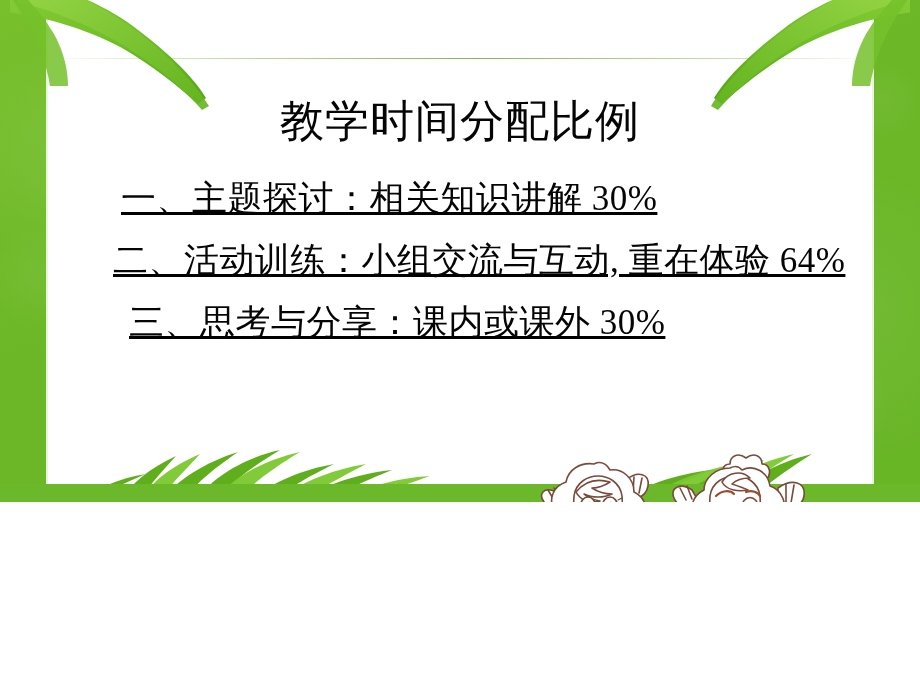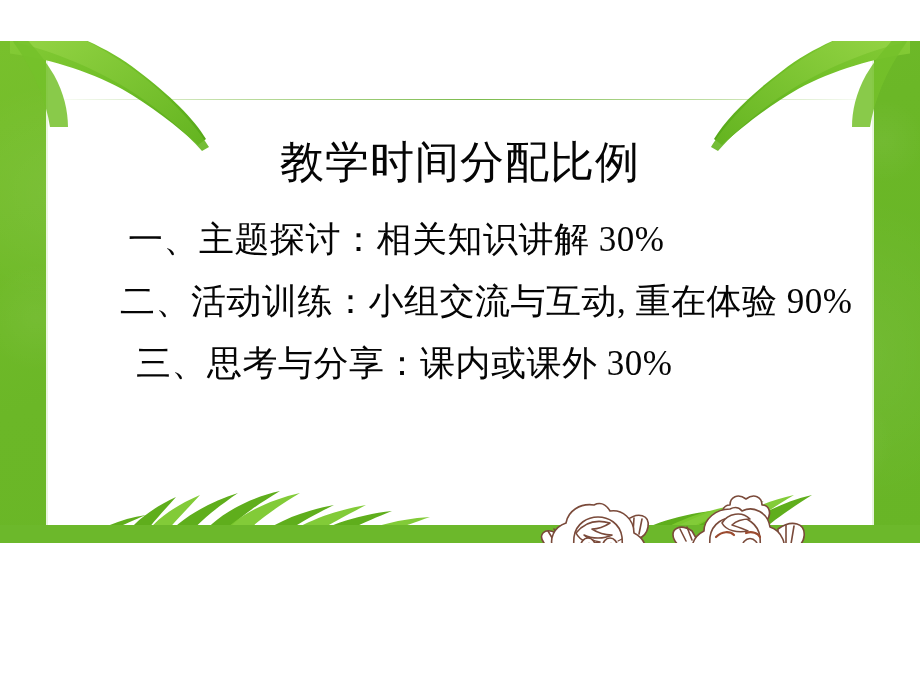--- a/index.html
+++ b/index.html
@@ -10,21 +10,20 @@
   body {
     font-family: "Liberation Serif", "DejaVu Serif", serif;
   }
 
   #slide {
     position: relative;
     width: 920px;
     height: 502px;
     overflow: hidden;
     background: #ef4444;
-    margin-top: 41px;
   }
 
   
   .bg-green {
     position: absolute;
     inset: 0;
     background:
       radial-gradient(ellipse 200px 160px at 8% 30%, rgba(255,255,255,0.07), rgba(255,255,255,0) 70%),
       radial-gradient(ellipse 180px 220px at 94% 62%, rgba(255,255,255,0.06), rgba(255,255,255,0) 70%),
       radial-gradient(ellipse 260px 120px at 50% 98%, rgba(120,190,40,0.55), rgba(255,255,255,0) 70%),
@@ -127,23 +126,24 @@
     text-align: center;
     font-size: 44px;
     line-height: 52px;
     color: #050505;
     letter-spacing: 1px;
     white-space: nowrap;
   }
 
   .body-list {
     position: absolute;
-    left: 110px;
+    left: 103px;
     top: 168px;
     width: 790px;
+    text-decoration: underline;
   }
   .body-line {
     font-size: 35px;
     line-height: 62px;
     color: #050505;
     white-space: nowrap;
     letter-spacing: 0.5px;
   }
   .body-line.l1 { padding-left: 18px; }
   .body-line.l2 { padding-left: 10px; }
@@ -324,17 +324,17 @@
       <path d="M238,112 C250,104 258,92 256,82 C254,74 246,72 242,78
                C238,84 240,94 236,102"></path>
       <path d="M248,80 C250,72 254,66 258,64" stroke-width="1.4"></path>
     </g>
   </svg>
 
   <div class="title">教学时间分配比例</div>
 
   <div class="body-list">
     <div class="body-line l1">一、主题探讨：相关知识讲解  30%</div>
-    <div class="body-line l2">二、活动训练：小组交流与互动, 重在体验  90%</div>
+    <div class="body-line l2">二、活动训练：小组交流与互动, 重在体验  64%</div>
     <div class="body-line l3">三、思考与分享：课内或课外  30%</div>
   </div>
 
 </div>
 
 </body></html>

